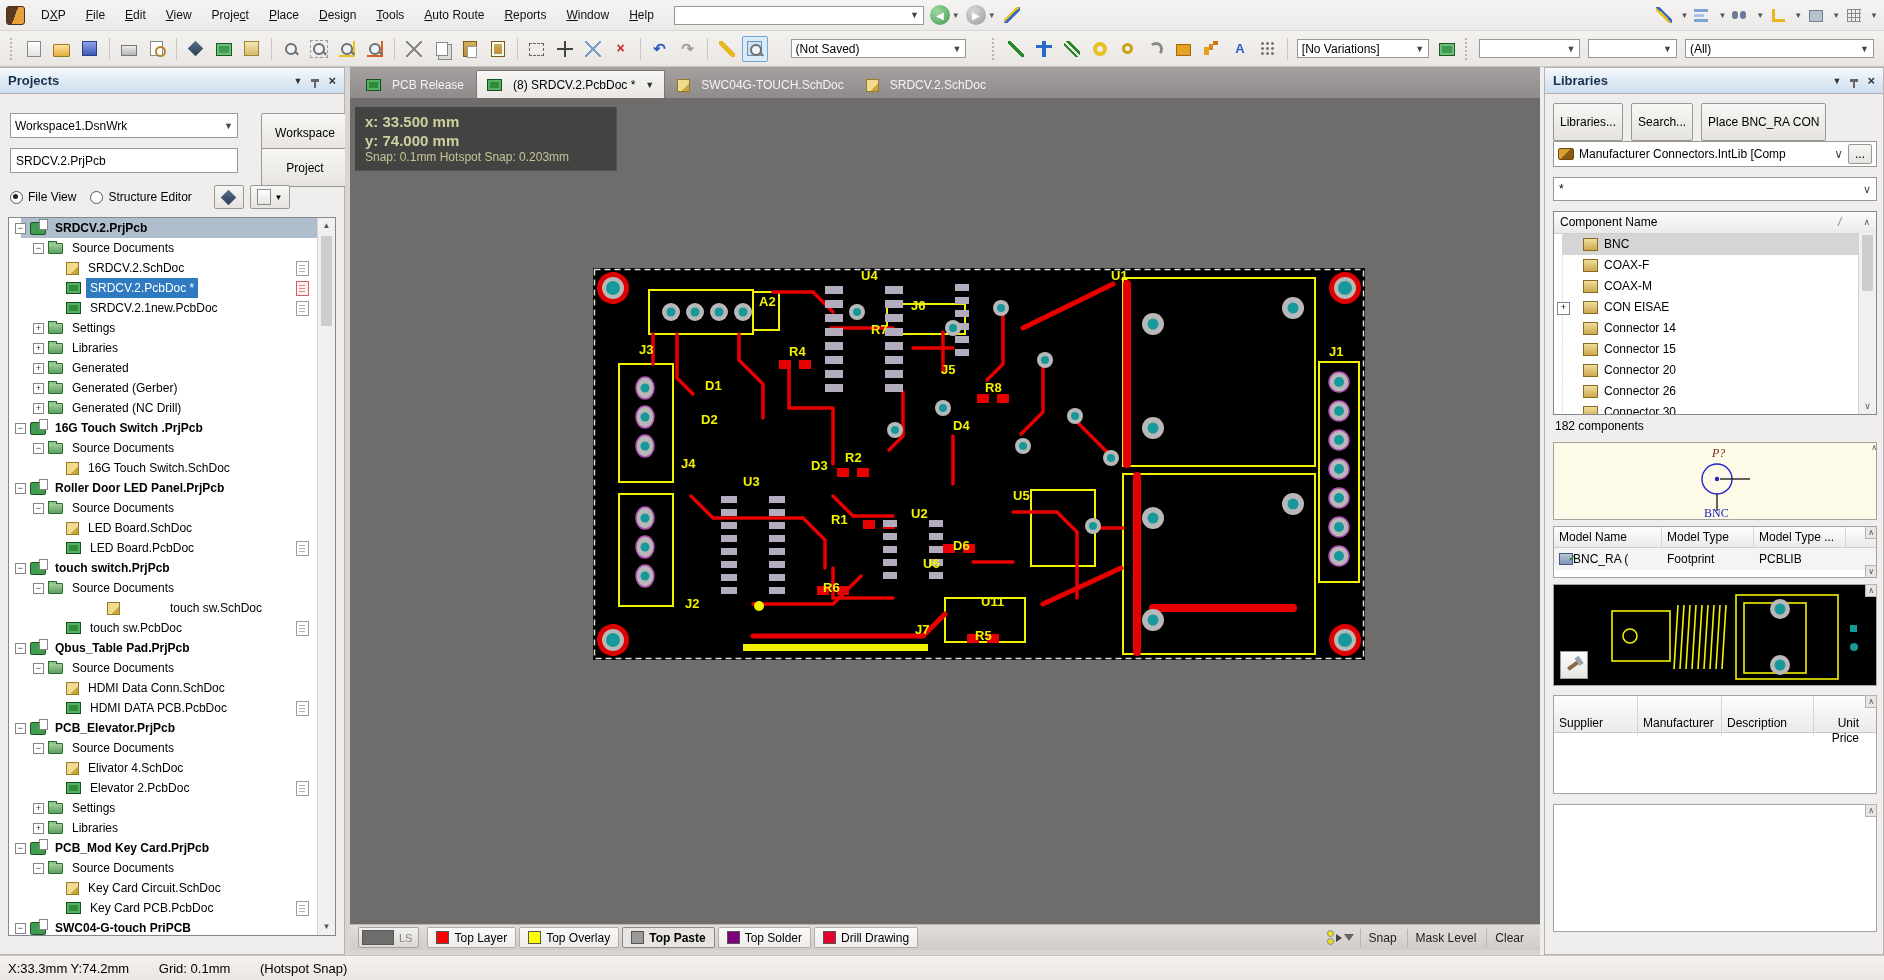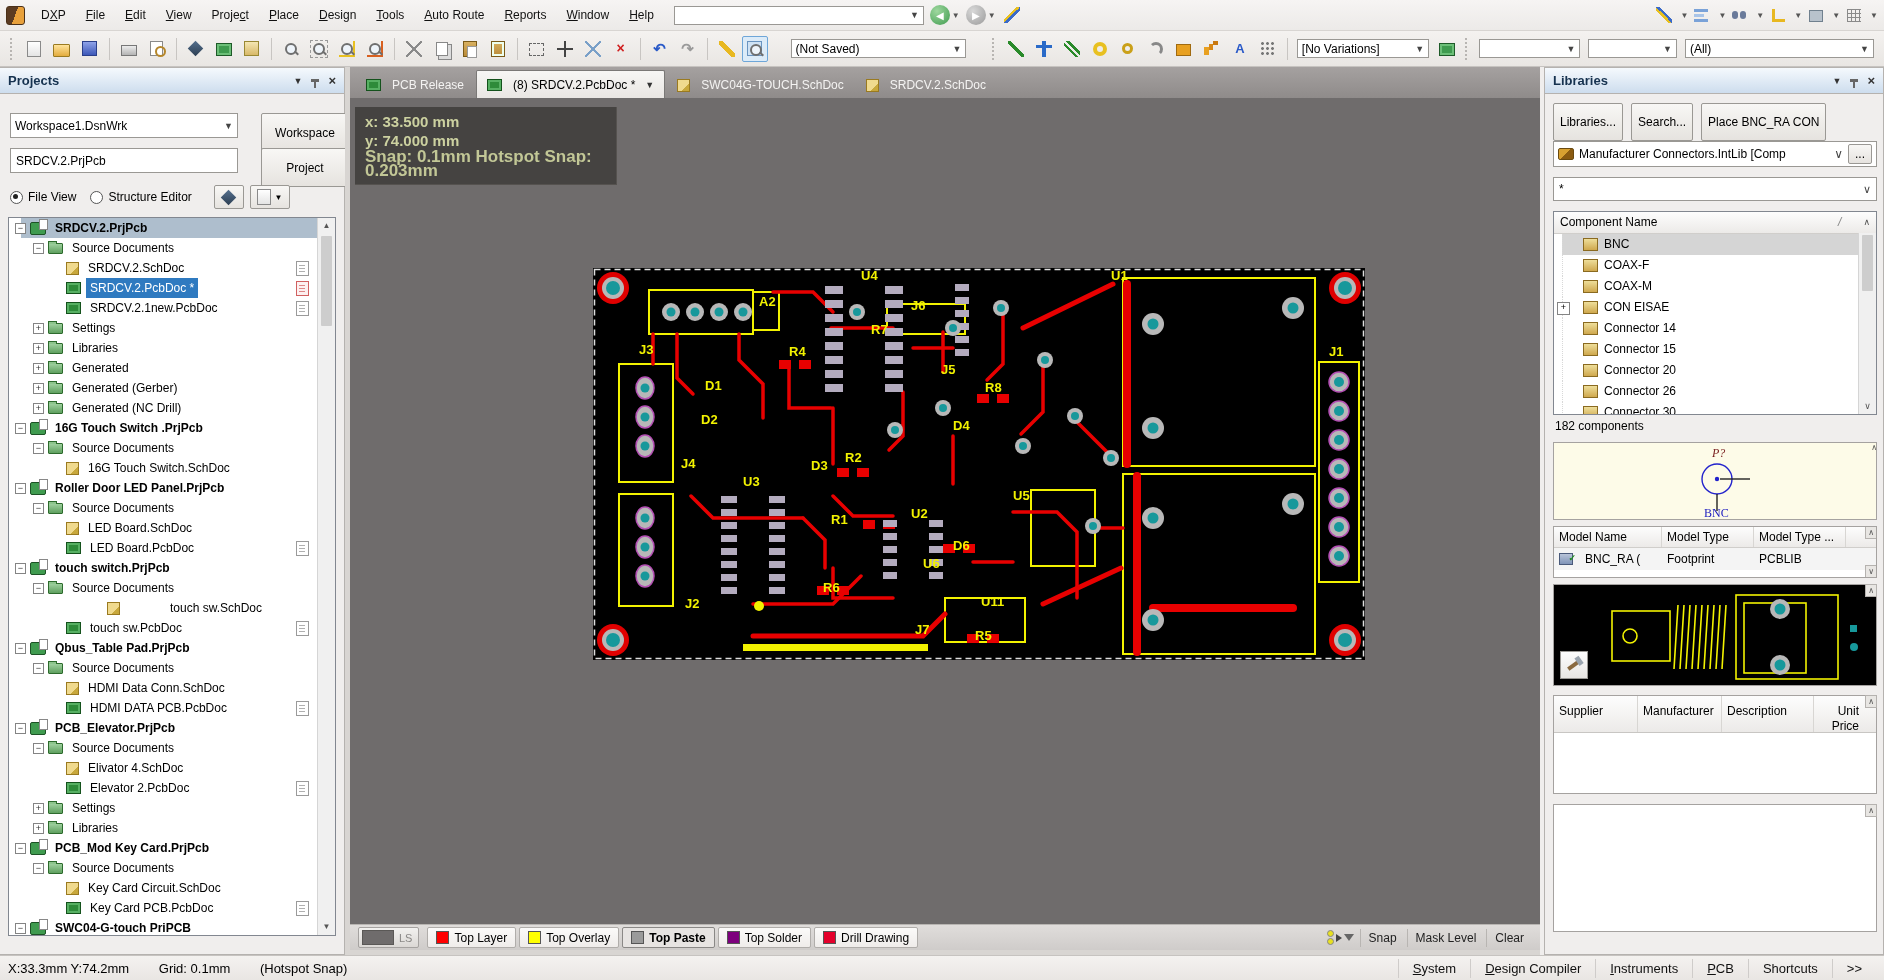--- a/index.html
+++ b/index.html
@@ -120,21 +120,21 @@
   
   #editor{position:absolute;left:350px;top:67px;width:1190px;height:888px;background:#b91c1c}
   #splitter{position:absolute;left:345px;top:67px;width:5px;height:888px;background:#d8d5d2}
   #tabbar{position:absolute;left:0;top:0;width:100%;height:31px;background:linear-gradient(#a5a1a0,#8f8b8a);display:flex;align-items:flex-end;padding-left:6px;box-sizing:border-box}
   .dtab{display:inline-flex;align-items:center;height:26px;padding:0 10px;margin-right:2px;color:#f4f3f2;gap:6px;border-radius:2px 2px 0 0}
   .dtab.active{background:linear-gradient(#f7f6f4,#e9e6e3);color:#000;border:1px solid #7a7876;border-bottom:none;height:27px}
   .dtab .tabarr{font-size:9px;color:#333;margin-left:4px}
   #canvas{position:absolute;left:0;top:31px;width:100%;height:826px;background:#6f6c6c;overflow:hidden}
   #hud{position:absolute;left:5px;top:9px;width:262px;padding:5px 10px 6px;background:rgba(62,60,58,.85);border-right:1px solid #55524f;border-bottom:1px solid #55524f;color:#ccd1a0;box-sizing:border-box}
   #hud .hline{font-weight:bold;font-size:15px;line-height:19px}
-  #hud .hsnap{font-weight:bold;font-size:17px;line-height:14px;color:#c2c796}
+  #hud .hsnap{font-weight:normal;font-size:12px;line-height:14px;color:#c2c796}
   #board{position:absolute;left:243px;top:170px}
   #layerbar{position:absolute;left:0;bottom:5px;width:100%;height:26px;background:linear-gradient(#e0dddb,#cfccca);border-top:1px solid #b8b5b2;display:flex;align-items:center;padding:0 8px;box-sizing:border-box}
   #editor-underlay{position:absolute;left:0;bottom:0;width:100%;height:5px;background:#d8d5d2}
   .ls-frame{display:inline-flex;align-items:center;background:linear-gradient(#f2f1ef,#dbd8d5);border:1px solid #a5a2a0;border-radius:2px;height:19px;padding:0 6px 0 3px;gap:5px;margin-right:8px}
   .ls-swatch{width:30px;height:13px;background:#6f6c6c;border:1px solid #5a5856}
   .ls-label{color:#8a8886;font-size:11px}
   .ltab{display:inline-flex;align-items:center;gap:5px;background:linear-gradient(#fbfaf9,#efecea);border:1px solid #b0adaa;border-radius:2px;height:19px;padding:0 8px;margin-right:3px;font-size:12px}
   .ltab.active{background:#e7e4e2;font-weight:bold;border-color:#8a8886}
   .lsw{width:11px;height:11px;border:1px solid #555}
   #layer-right{margin-left:auto;display:flex;align-items:center;gap:2px}
@@ -160,31 +160,31 @@
   .crow.sel{background:#d5d5d5}
   .crow .ctoggle{position:absolute;left:-6px;top:5px;width:11px;height:11px;border:1px solid #848484;background:#fff;font:9px/9px "Liberation Sans",sans-serif;text-align:center}
   .i-chip{width:13px;height:11px;background:linear-gradient(#eede9a,#cfa84e);border:1px solid #8a6a20;margin-right:6px;flex:none}
   #comp-count{position:absolute;left:10px;top:351px;font-size:12px}
   #symbol-preview{position:absolute;left:8px;top:374px;width:324px;height:78px;background:#fdfbe8;border:1px solid #a5a2a0;box-sizing:border-box}
   #symbol-preview .minichev{position:absolute;right:-1px;top:0;font-size:8px;color:#555}
   #model-table{position:absolute;left:8px;top:458px;width:324px;height:52px;background:#fff;border:1px solid #a5a2a0;box-sizing:border-box;overflow:hidden}
   .mt-header{display:flex;height:20px;line-height:20px;background:linear-gradient(#fdfdfd,#eceae8);border-bottom:1px solid #d0cecb;font-size:12px}
   .mt-header .mc{padding:0 5px;border-right:1px solid #d8d6d3;box-sizing:border-box}
   .mt-row{display:flex;height:22px;line-height:22px;background:#f4f4f4}
-  .mt-row .mc{padding:0 5px;box-sizing:border-box;display:flex;align-items:center;gap:12px}
+  .mt-row .mc{padding:0 5px;box-sizing:border-box;display:flex;align-items:center;gap:0}
   .mc.c1{width:108px}.mc.c2{width:92px}.mc.c3{width:92px}
   .i-chipm{width:12px;height:10px;background:linear-gradient(#b8c4d8,#8094b8);border:1px solid #4a5a7a;position:relative;flex:none}
   .i-chipm::after{content:"✓";position:absolute;right:-4px;bottom:-5px;color:#1a8a1a;font-size:9px;font-weight:bold}
   #fp-preview{position:absolute;left:8px;top:516px;width:324px;height:102px;background:#000;border:1px solid #a5a2a0;box-sizing:border-box}
   #fp-tool{position:absolute;left:6px;bottom:6px;width:26px;height:26px;background:linear-gradient(#fdfdfd,#e8e6e3);border:1px solid #9a9894;display:flex;align-items:center;justify-content:center}
   .hammer{width:14px;height:4px;background:#8a6a40;transform:rotate(-35deg);position:relative}
   .hammer::after{content:"";position:absolute;right:-2px;top:-3px;width:5px;height:9px;background:#9aa4ae}
   #supplier-table{position:absolute;left:8px;top:627px;width:324px;height:99px;background:#fff;border:1px solid #a5a2a0;box-sizing:border-box}
   .sup-header{display:flex;background:linear-gradient(#fdfdfd,#eceae8);border-bottom:1px solid #c8c6c3;height:36px;font-size:12px}
-  .sup-header .sc{padding:8px 5px;border-right:1px solid #d8d6d3;box-sizing:border-box;line-height:15px}
+  .sup-header .sc{padding:20px 5px;border-right:1px solid #d8d6d3;box-sizing:border-box;line-height:15px}
   .sc.s1{width:84px}.sc.s2{width:84px}.sc.s3{width:92px}.sc.s4{width:50px;text-align:right;border-right:none}
   #bottom-box{position:absolute;left:8px;top:736px;width:324px;height:128px;background:#fff;border:1px solid #a5a2a0;box-sizing:border-box}
   .edgechev{position:absolute;right:-1px;top:-1px;font-size:8px;color:#555;background:#e8e6e3;padding:1px 2px;border:1px solid #b5b2af}
 
   
   #statusbar{position:absolute;left:0;top:955px;width:1884px;height:25px;background:linear-gradient(#f4f2f0,#e9e6e3);border-top:1px solid #c6c3c0;display:flex;align-items:center;padding:0 8px;box-sizing:border-box;font-size:13px}
   #status-left span{margin-right:26px}
   #status-right{margin-left:auto;display:flex;align-items:center}
   .sbtn{padding:2px 14px;border-left:1px solid #cfccca;color:#111}
   .sbtn u{text-decoration:underline}
@@ -1145,23 +1145,15 @@
       <span class="edgechev">∧</span>
     </div>
   </div>
 
   <div id="statusbar">
     <span id="status-left">
       <span>X:33.3mm Y:74.2mm</span>
       <span>Grid: 0.1mm</span>
       <span>(Hotspot Snap)</span>
     </span>
-    <span id="status-right">
-        <span class="sbtn"><u>S</u>ystem</span>
-        <span class="sbtn"><u>D</u>esign Compiler</span>
-        <span class="sbtn"><u>I</u>nstruments</span>
-        <span class="sbtn"><u>P</u>CB</span>
-        <span class="sbtn">Shortcuts</span>
-        <span class="sbtn">&gt;&gt;</span>
-      </span>
   </div>
 
 </div>
 
 </body></html>

